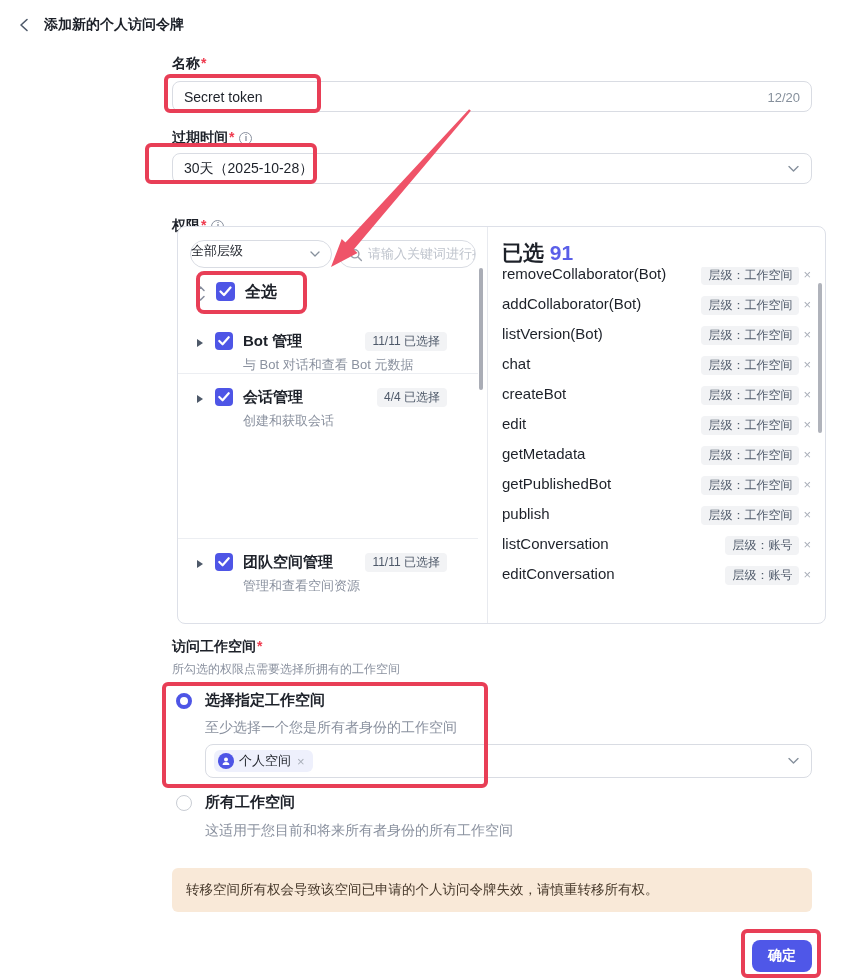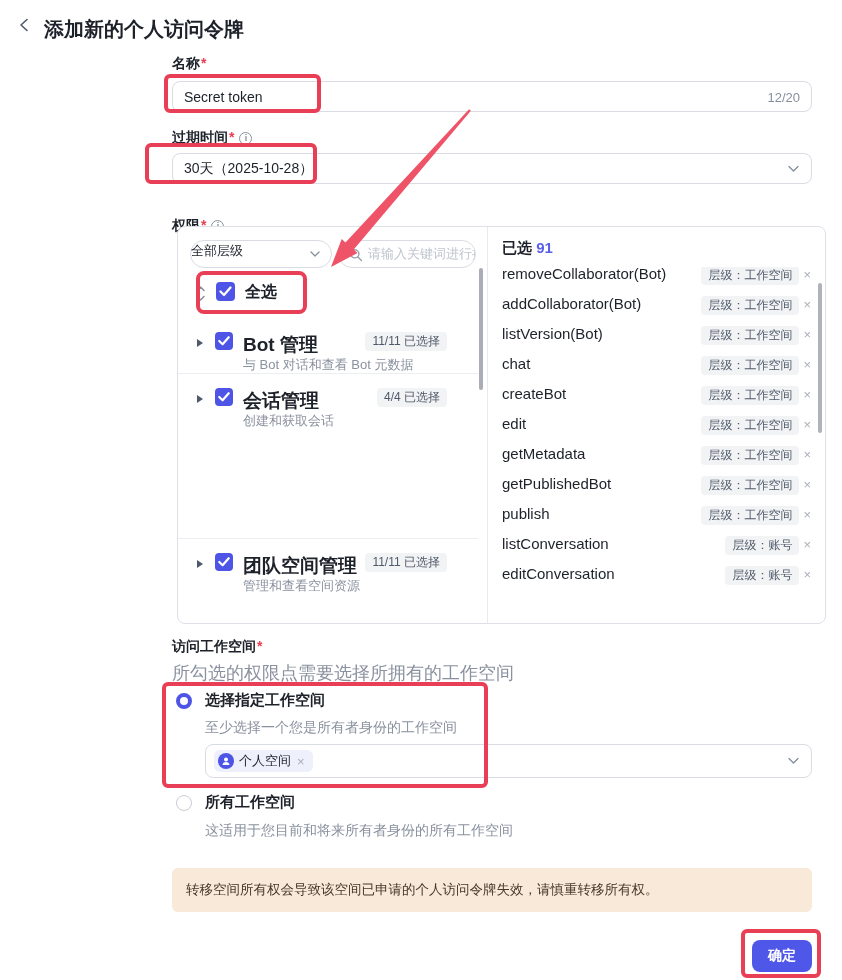--- a/index.html
+++ b/index.html
@@ -2,21 +2,21 @@
 <html><head>
 <meta charset="utf-8">
 <style>
   * { margin:0; padding:0; box-sizing:border-box; }
   html,body { background:#fff; }
   body { font-family:"Liberation Sans","DejaVu Sans",sans-serif; color:#1d2129; }
   #app { position:relative; width:842px; height:980px; background:#fff; overflow:hidden; }
 
   
   .back-btn { position:absolute; left:16px; top:16px; width:18px; height:18px; cursor:pointer; }
-  .page-title { position:absolute; left:44px; top:16px; font-size:20px; font-weight:bold; }
+  .page-title { position:absolute; left:44px; top:16px; font-size:14px; font-weight:bold; }
 
   
   .fld-label { position:absolute; font-size:14px; font-weight:bold; color:#1d2129; }
   .req { color:#ef3b4f; margin-left:1px; }
   .info-i { display:inline-block; width:13px; height:13px; border:1px solid #8a919f; border-radius:50%;
             color:#8a919f; font-size:9px; line-height:11px; text-align:center; vertical-align:1px; margin-left:5px; font-style:normal;}
 
   .tbox { position:absolute; border:1px solid #d9dce3; border-radius:8px; background:#fff; }
   .tbox .val { position:absolute; left:11px; top:50%; transform:translateY(-50%); font-size:14px; color:#1d2129; white-space:nowrap; }
   .tbox .cnt { position:absolute; right:11px; top:50%; transform:translateY(-50%); font-size:13px; color:#86909c; }
@@ -35,41 +35,41 @@
   .selall-row { position:absolute; left:0; top:48px; width:300px; height:36px; }
   .unfold-ic { position:absolute; left:17px; top:10px; }
   .cbx { position:absolute; width:19px; height:19px; border-radius:4px; background:#4e55e6; cursor:pointer; }
   .selall-row .cbx { left:38px; top:7px; }
   .selall-label { position:absolute; left:67px; top:7px; font-size:16px; font-weight:bold; }
 
   .tree-row { position:absolute; left:0; width:300px; height:55px; }
   .tree-row.bd { border-top:1px solid #eceef2; }
   .tri { position:absolute; left:19px; top:16px; width:0; height:0; border-left:6px solid #4e5969; border-top:4px solid transparent; border-bottom:4px solid transparent; cursor:pointer; }
   .tree-row .cbx { left:37px; top:9px; width:18px; height:18px; }
-  .tree-title { position:absolute; left:65px; top:9px; font-size:19px; font-weight:bold; white-space:nowrap; }
+  .tree-title { position:absolute; left:65px; top:9px; font-size:15px; font-weight:bold; white-space:nowrap; }
   .tree-badge { position:absolute; right:31px; top:9px; background:#f2f3f5; color:#4e5969; font-size:12px; line-height:19px; padding:0 7px; border-radius:4px; white-space:nowrap; }
   .tree-desc { position:absolute; left:65px; top:33px; font-size:13px; color:#8a919f; white-space:nowrap; }
 
   .vscroll { position:absolute; width:4px; border-radius:2px; background:#aaadb6; cursor:pointer; }
 
   .rpane { position:absolute; left:310px; top:0; width:339px; height:100%; overflow:hidden; }
-  .rpane-hd { position:absolute; left:14px; top:12px; font-size:15px; font-weight:bold; }
+  .rpane-hd { position:absolute; left:14px; top:12px; font-size:21px; font-weight:bold; }
   .num-accent { color:#5a5fe8; }
   .rlist-viewport { position:absolute; left:0; top:40px; right:0; bottom:0; overflow:hidden; }
   .rlist { position:absolute; left:0; top:-8px; right:0; }
   .sel-item { position:relative; height:30px; }
   .sel-item .nm { position:absolute; left:14px; top:6px; font-size:15px; color:#1d2129; white-space:nowrap; }
   .sel-item .tagwrap { position:absolute; right:16px; top:6px; white-space:nowrap; }
   .pill { display:inline-block; background:#f2f3f5; color:#4e5969; font-size:12px; line-height:19px; padding:0 7px; border-radius:4px; }
   .rm-x { display:inline-block; color:#a9aeb8; font-size:13px; margin-left:4px; cursor:pointer; }
   .sec-hd { position:relative; height:30px; margin-top:12px; }
   .sec-hd .t { position:absolute; left:14px; top:5px; font-size:15px; font-weight:bold; }
 
   
-  .sub-gray { position:absolute; font-size:18px; color:#8a919f; }
+  .sub-gray { position:absolute; font-size:12px; color:#8a919f; }
   .radio { position:absolute; width:16px; height:16px; border-radius:50%; background:#fff; cursor:pointer; }
   .radio.on { border:4.5px solid #4e55e6; }
   .radio.off { border:1.5px solid #c9cdd4; }
   .opt-title { position:absolute; font-size:15px; font-weight:bold; }
   .opt-desc { position:absolute; font-size:14px; color:#8a919f; }
   .ws-input { position:absolute; left:205px; top:744px; width:607px; height:34px; border:1px solid #d9dce3; border-radius:8px; background:#fff; }
   .ws-tag { position:absolute; left:8px; top:5px; height:22px; background:#eef0fc; border-radius:6px; padding:0 8px 0 4px; display:flex; align-items:center; gap:5px; }
   .ws-tag .txt { font-size:13px; color:#1d2129; }
   .avatar-dot { width:16px; height:16px; border-radius:50%; background:#4e55e6; display:flex; align-items:center; justify-content:center; }
 

